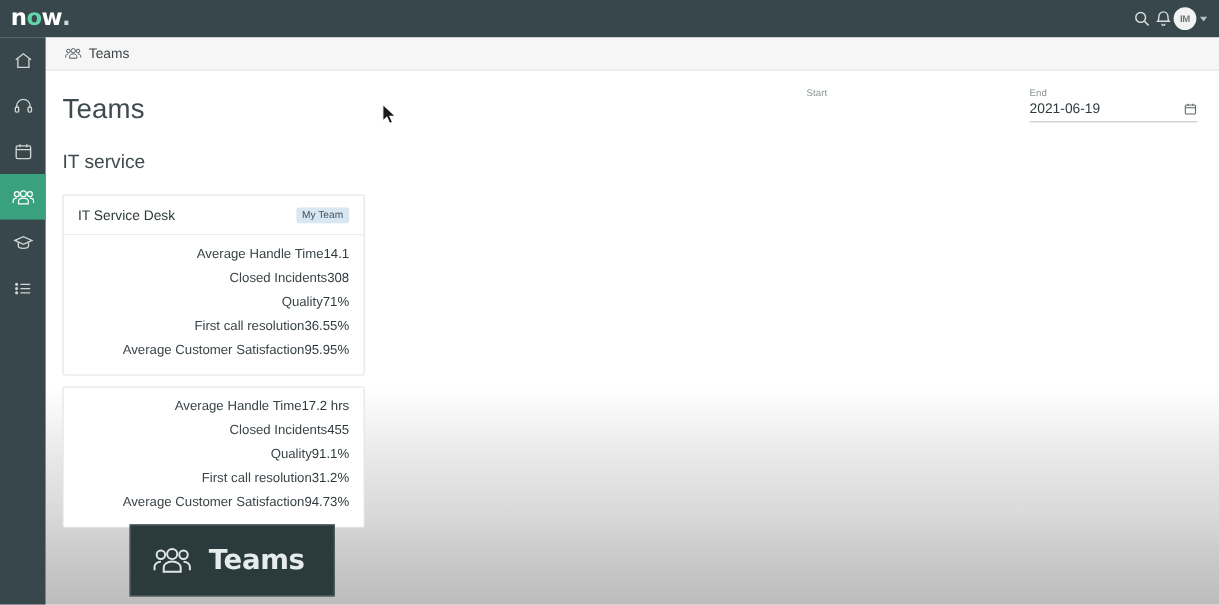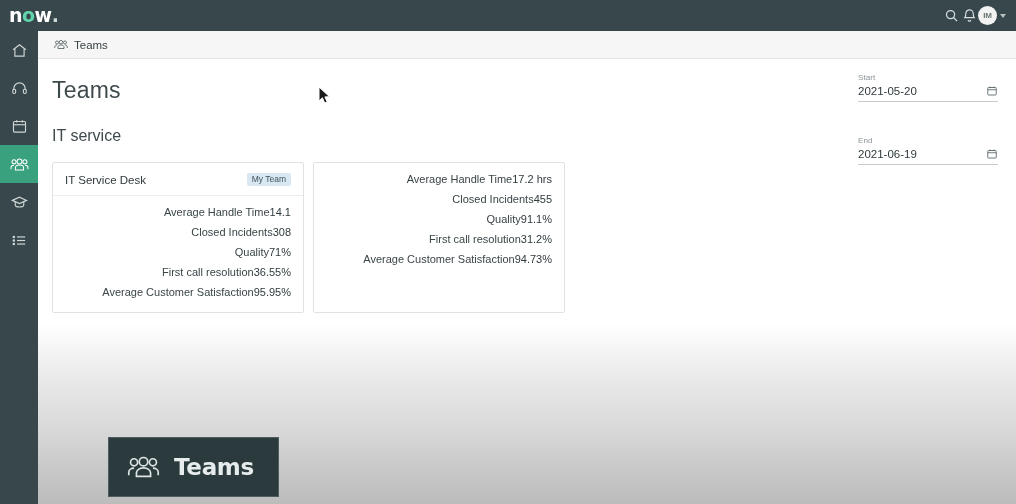--- a/index.html
+++ b/index.html
@@ -140,22 +140,21 @@
     font-size: 16px;
     color: #3f4a4d;
     font-weight: normal;
   }
 
   
   .datefields {
     position: absolute;
     right: 18px; top: 14px;
     display: flex;
-    gap: 34px;
-    flex-direction: column;
+    gap: 46px;
   }
   .datefield { width: 140px; }
   .datefield .dlabel {
     font-size: 8px;
     color: #8a9395;
     margin-bottom: 3px;
     letter-spacing: 0.1px;
   }
   .datefield .dbox {
     display: flex;
@@ -174,20 +173,21 @@
     font-family: "Liberation Sans", sans-serif;
   }
   .cal-icon { color: #5d6a6d; display: flex; cursor: pointer; }
 
   
   .cards {
     position: absolute;
     left: 14px; top: 103px;
     display: flex;
     gap: 9px;
+    flex-direction: column;
   }
   .card {
     width: 252px;
     background: #ffffff;
     border: 1px solid #e0e3e4;
     border-radius: 2px;
     padding: 0;
   }
   .card-head {
     display: flex;
@@ -350,31 +350,20 @@
   </div>
 
   <div class="page">
 
     <div class="page-title">Teams</div>
     <div class="section-title">IT service</div>
 
     <div class="datefields">
       <div class="datefield">
         <div class="dlabel">Start</div>
-        <div class="dbox">
-          <input class="dval" type="text" readonly="" value="2021-05-20" style="">
-          <span class="cal-icon">
-            <svg width="12" height="12" viewBox="0 0 24 24" fill="none" stroke="currentColor" stroke-width="1.8">
-              <rect x="3.5" y="5" width="17" height="15" rx="1.6"></rect>
-              <line x1="3.5" y1="9.5" x2="20.5" y2="9.5"></line>
-              <line x1="8" y1="3" x2="8" y2="6.5"></line>
-                <line x1="16" y1="3" x2="16" y2="6.5"></line>
-            </svg>
-          </span>
-        </div>
       </div>
       <div class="datefield">
         <div class="dlabel">End</div>
         <div class="dbox">
           <input class="dval" type="text" readonly="" value="2021-06-19" style="">
           <span class="cal-icon">
             <svg width="12" height="12" viewBox="0 0 24 24" fill="none" stroke="currentColor" stroke-width="1.8">
               <rect x="3.5" y="5" width="17" height="15" rx="1.6"></rect>
               <line x1="3.5" y1="9.5" x2="20.5" y2="9.5"></line>
               <line x1="8" y1="3" x2="8" y2="6.5"></line>

